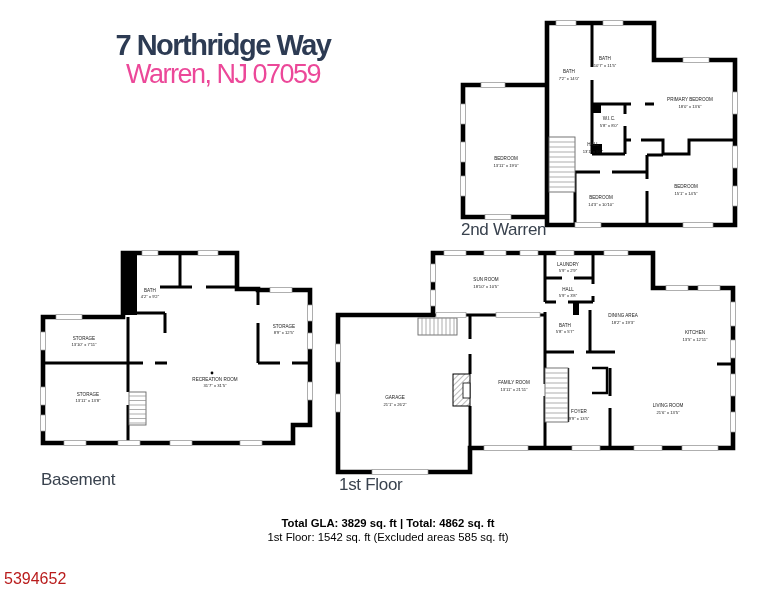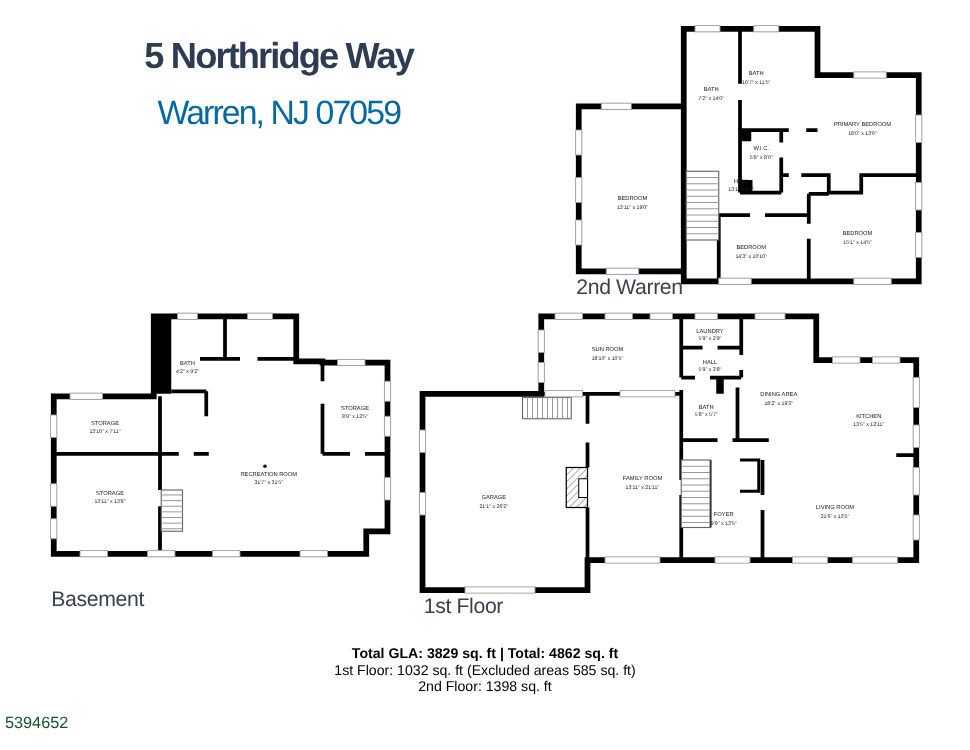--- a/index.html
+++ b/index.html
@@ -1,41 +1,41 @@
 <!DOCTYPE html>
 <html><head>
 <meta charset="utf-8">
 <style>
   html,body{margin:0;padding:0;}
   body{width:776px;height:600px;background:#ffffff;position:relative;overflow:hidden;
        font-family:"Liberation Sans", sans-serif;}
   .abs{position:absolute;}
   .title-block{left:86px;top:30px;width:274px;text-align:center;color:#2d3b53;}
   .title-line1{font-size:29px;font-weight:bold;letter-spacing:-1.5px;line-height:30px;margin:0;}
-  .title-line2{font-size:27px;font-weight:400;letter-spacing:-1.5px;line-height:29px;margin:16px;color:#0369a1;}
+  .title-line2{font-size:27px;font-weight:400;letter-spacing:-1.5px;line-height:29px;margin:0;color:#ec4899;}
   .floor-label{font-size:17px;color:#39424e;letter-spacing:-0.3px;}
   .summary{left:0;top:517px;width:776px;text-align:center;font-size:11.3px;line-height:13.5px;color:#000;}
   .summary .b{font-weight:bold;}
-  .listing-id{left:4px;top:570px;font-size:13px;color:#14532d;}
+  .listing-id{left:4px;top:570px;font-size:16px;color:#b91c1c;}
   svg text{font-family:"Liberation Sans", sans-serif;fill:#1a1a1a;}
   .rn{font-size:4.6px;}
   .rd{font-size:4.2px;}
   .wall{stroke:#000;fill:none;stroke-linejoin:miter;}
   .w5{stroke-width:4.6px;}
   .w3{stroke-width:3px;}
   .w2{stroke-width:2.4px;}
   .win{fill:#fff;stroke:#9a9a9a;stroke-width:0.7px;}
   .tread{stroke:#8a8a8a;stroke-width:0.7px;fill:none;}
   .stairbox{fill:#fff;stroke:#666;stroke-width:0.9px;}
 </style>
 </head>
 <body>
 
 <div class="abs title-block">
-  <div class="title-line1">5 Northridge Way</div>
+  <div class="title-line1">7 Northridge Way</div>
   <div class="title-line2">Warren, NJ 07059</div>
 </div>
 
 <svg class="abs" style="left:453px;top:14px;" width="300" height="216" viewBox="0 0 300 216">
   <g>
     <path class="wall w5" d="M94,9 H201 V46 H282 V211 H94 Z"></path>
     <path class="wall w5" d="M94,71 H10 V203 H94"></path>
     <path class="wall w3" d="M139,9 V53 M139,66 V90"></path>
     <path class="wall w3" d="M139,90 H178 M192,90 H201"></path>
     <path class="wall w3" d="M139,90 V140 M172,90 V100 M172,112 V140 M139,140 H172"></path>
@@ -212,17 +212,16 @@
     <text class="rn" x="245" y="169">FOYER</text>
     <text class="rd" x="245" y="176">9'9" x 13'5"</text>
     <text class="rn" x="334" y="163">LIVING ROOM</text>
     <text class="rd" x="334" y="170">21'6" x 13'5"</text>
   </g>
 </svg>
 <div class="abs floor-label" style="left:339px;top:475px;">1st Floor</div>
 
 <div class="abs summary">
   <div class="b">Total GLA: 3829 sq. ft | Total: 4862 sq. ft</div>
-  <div>1st Floor: 1032 sq. ft (Excluded areas 585 sq. ft)</div>
-  <div>2nd Floor: 1398 sq. ft</div>
+  <div>1st Floor: 1542 sq. ft (Excluded areas 585 sq. ft)</div>
 </div>
 
 <div class="abs listing-id">5394652</div>
 
 </body></html>

